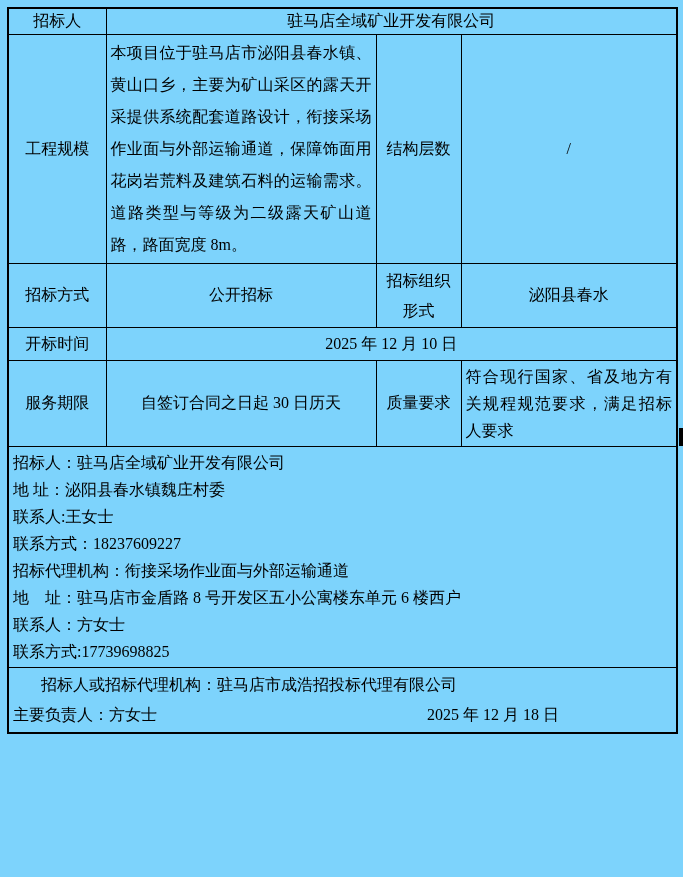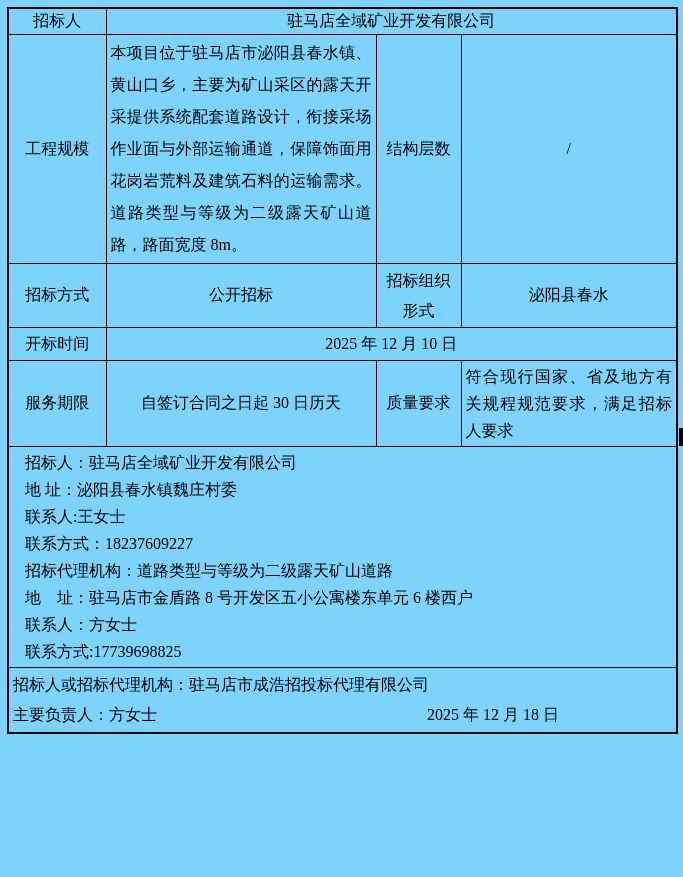--- a/index.html
+++ b/index.html
@@ -50,22 +50,22 @@
   td.quality-val {
     padding: 2px 2px;
     line-height: 27px;
     text-align: justify;
   }
   td.block {
     padding: 6px 10px;
     vertical-align: top;
     text-align: left;
   }
-  .contact-line { line-height: 27px; white-space: pre-wrap; margin-left: 12px; }
-  .agency-line1 { line-height: 30px; white-space: pre-wrap; }
+  .contact-line { line-height: 27px; white-space: pre-wrap; }
+  .agency-line1 { line-height: 30px; white-space: pre-wrap; margin-left: 28px; }
   .agency-line2 { line-height: 30px; display: flex; align-items: center; white-space: pre-wrap; }
   .agency-date  { margin-left: 270px; }
   .cursor-artifact {
     position: absolute;
     left: 679px;
     top: 428px;
     width: 4px;
     height: 18px;
     background: #000000;
   }
@@ -117,21 +117,21 @@
       <td class="lbl">质量要求</td>
       <td class="quality-val">符合现行国家、省及地方有关规程规范要求，满足招标人要求</td>
     </tr>
 
     <tr style="height:216px">
       <td class="block" colspan="4">
         <div class="contact-line">招标人：驻马店全域矿业开发有限公司</div>
         <div class="contact-line">地 址：泌阳县春水镇魏庄村委</div>
         <div class="contact-line">联系人:王女士</div>
         <div class="contact-line">联系方式：18237609227</div>
-        <div class="contact-line">招标代理机构：道路类型与等级为二级露天矿山道路</div>
+        <div class="contact-line">招标代理机构：衔接采场作业面与外部运输通道</div>
         <div class="contact-line">地　址：驻马店市金盾路 8 号开发区五小公寓楼东单元 6 楼西户</div>
         <div class="contact-line">联系人：方女士</div>
         <div class="contact-line">联系方式:17739698825</div>
       </td>
     </tr>
 
     <tr style="height:62px">
       <td class="block" colspan="4">
         <div class="agency-line1">招标人或招标代理机构：驻马店市成浩招投标代理有限公司</div>
         <div class="agency-line2">

